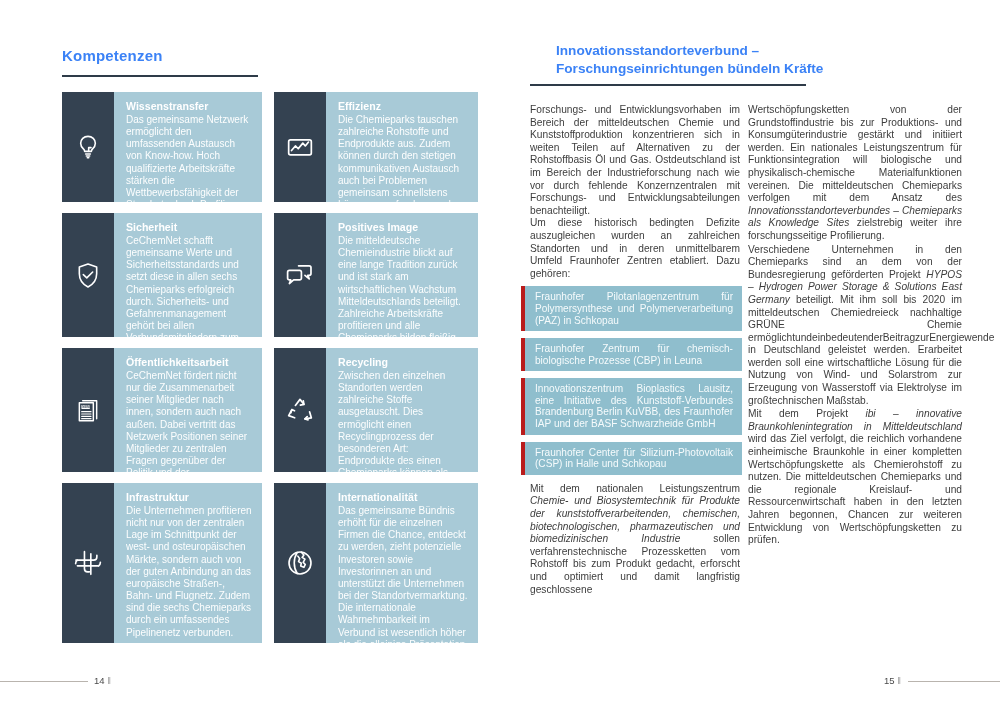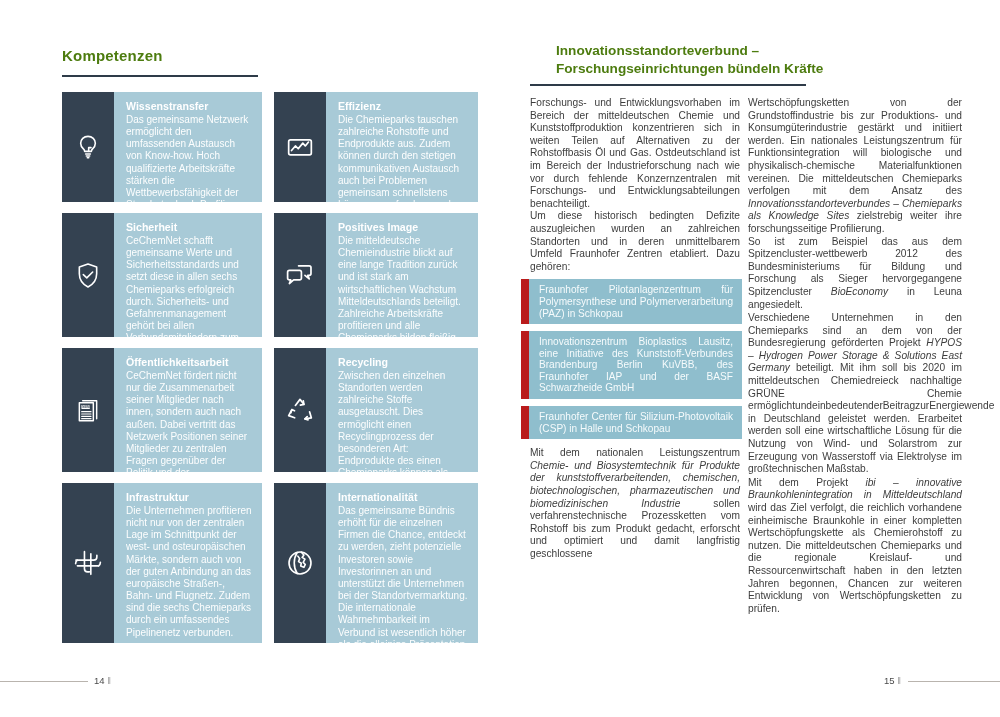--- a/index.html
+++ b/index.html
@@ -1,21 +1,21 @@
 <!DOCTYPE html>
 <html><head>
 <meta charset="utf-8">
 <style>
   html,body{margin:0;padding:0;}
   body{
     width:1000px;height:717px;background:#ffffff;position:relative;
     font-family:"Liberation Sans",sans-serif;color:#3d3d3d;overflow:hidden;
   }
   
-  .sec-title{position:absolute;font-weight:bold;color:#4d7c0f;}
+  .sec-title{position:absolute;font-weight:bold;color:#3b82f6;}
   .title-left{left:62px;top:47px;font-size:15px;letter-spacing:.2px;}
   .title-right{left:530px;top:42px;font-size:13.6px;line-height:18px;margin-left:26px;}
   .rule{position:absolute;height:2px;background:#2e3b48;}
   .rule-left{left:62px;top:75px;width:196px;}
   .rule-right{left:530px;top:84px;width:276px;}
 
   
   .tiles{
     position:absolute;left:62px;top:92px;width:416px;
     display:grid;grid-template-columns:200px 204px;
@@ -29,31 +29,31 @@
   }
   .tile-icon svg{display:block;}
   .tile-text{
     flex:1;background:#a8cad7;color:#fdfefe;
     padding:8px 10px 23px 12px;
   }
   .tile-title{font-weight:bold;font-size:10.6px;color:#ffffff;margin:0 0 2px 0;}
   .tile-body{font-size:10px;line-height:12.15px;margin:0;}
 
   
-  .col{position:absolute;top:97px;}
+  .col{position:absolute;top:104px;}
   .col-1{left:530px;width:210px;}
   .col-2{left:748px;width:214px;}
   .col p{margin:0;font-size:10.2px;line-height:12.6px;text-align:justify;}
   .col p.spaced{margin-top:1px;}
   .col i{font-style:italic;}
 
   
   .fbox-list{margin:6px 0 8px -9px;width:221px;}
   .fbox{
-    background:#8fbecd;border-left:8px solid #b91c1c;
+    background:#8fbecd;border-left:4px solid #b91c1c;
     color:#f6fbfc;padding:5px 9px 5px 10px;margin-bottom:7px;
     font-size:10.1px;line-height:11.6px;text-align:justify;
     box-sizing:border-box;
   }
   .fbox:last-child{margin-bottom:0;}
 
   
   .foot-line{position:absolute;top:681px;height:1px;background:#b9b4ae;}
   .foot-line-left{left:0;width:88px;}
   .foot-line-right{left:908px;width:92px;}
@@ -199,30 +199,30 @@
   <span>Forschungseinrichtungen bündeln Kräfte</span>
 </div>
 <div class="rule rule-right"></div>
 
 <div class="col col-1">
   <p>Forschungs- und Entwicklungsvorhaben im Bereich der mitteldeutschen Chemie und Kunststoffproduktion konzentrieren sich in weiten Teilen auf Alternativen zu der Rohstoffbasis Öl und Gas. Ostdeutschland ist im Bereich der Industrieforschung nach wie vor durch fehlende Konzernzentralen mit Forschungs- und Entwicklungsabteilungen benachteiligt.</p>
   <p>Um diese historisch bedingten Defizite auszugleichen wurden an zahlreichen Standorten und in deren unmittelbarem Umfeld Fraunhofer Zentren etabliert. Dazu gehören:</p>
 
   <div class="fbox-list">
     <div class="fbox">Fraunhofer Pilotanlagenzentrum für Polymersynthese und Polymerverarbeitung (PAZ) in Schkopau</div>
+    <div class="fbox">Fraunhofer Zentrum für chemisch-biologische Prozesse (CBP) in Leuna</div>
     <div class="fbox">Innovationszentrum Bioplastics Lausitz, eine Initiative des Kunststoff-Verbundes Brandenburg Berlin KuVBB, des Fraunhofer IAP und der BASF Schwarzheide GmbH</div>
     <div class="fbox">Fraunhofer Center für Silizium-Photovoltaik (CSP) in Halle und Schkopau</div>
   </div>
 
   <p class="spaced"><span>Mit dem nationalen Leistungszentrum </span><i>Chemie- und Biosystemtechnik für Produkte der kunststoffverarbeitenden, chemischen, biotechnologischen, pharmazeutischen und biomedizinischen Industrie</i><span> sollen verfahrenstechnische Prozessketten vom Rohstoff bis zum Produkt gedacht, erforscht und optimiert und damit langfristig geschlossene</span></p>
 </div>
 
 <div class="col col-2">
   <p><span>Wertschöpfungsketten von der Grundstoffindustrie bis zur Produktions- und Konsumgüterindustrie gestärkt und initiiert werden. Ein nationales Leistungszentrum für Funktionsintegration will biologische und physikalisch-chemische Materialfunktionen vereinen. Die mitteldeutschen Chemieparks verfolgen mit dem Ansatz des </span><i>Innovationsstandorteverbundes – Chemieparks als Knowledge Sites</i><span> zielstrebig weiter ihre forschungsseitige Profilierung.</span></p>
-  <p><span>So ist zum Beispiel das aus dem Spitzencluster-wettbewerb 2012 des Bundesministeriums für Bildung und Forschung als Sieger hervorgegangene Spitzencluster </span><i>BioEconomy</i><span> in Leuna angesiedelt.</span></p>
   <p class="spaced"><span>Verschiedene Unternehmen in den Chemieparks sind an dem von der Bundesregierung geförderten Projekt </span><i>HYPOS – Hydrogen Power Storage &amp; Solutions East Germany</i><span> beteiligt. Mit ihm soll bis 2020 im mitteldeutschen Chemiedreieck nachhaltige GRÜNE Chemie ermöglichtundeinbedeutenderBeitragzurEnergiewende in Deutschland geleistet werden. Erarbeitet werden soll eine wirtschaftliche Lösung für die Nutzung von Wind- und Solarstrom zur Erzeugung von Wasserstoff via Elektrolyse im großtechnischen Maßstab.</span></p>
   <p class="spaced"><span>Mit dem Projekt </span><i>ibi – innovative Braunkohlenintegration in Mitteldeutschland</i><span> wird das Ziel verfolgt, die reichlich vorhandene einheimische Braunkohle in einer kompletten Wertschöpfungskette als Chemierohstoff zu nutzen. Die mitteldeutschen Chemieparks und die regionale Kreislauf- und Ressourcenwirtschaft haben in den letzten Jahren begonnen, Chancen zur weiteren Entwicklung von Wertschöpfungsketten zu prüfen.</span></p>
 </div>
 
 <div class="foot-line foot-line-left"></div>
 <div class="foot-num foot-num-left">
   <span>14</span>
   <span class="foot-bars">‖</span>
 </div>
 

